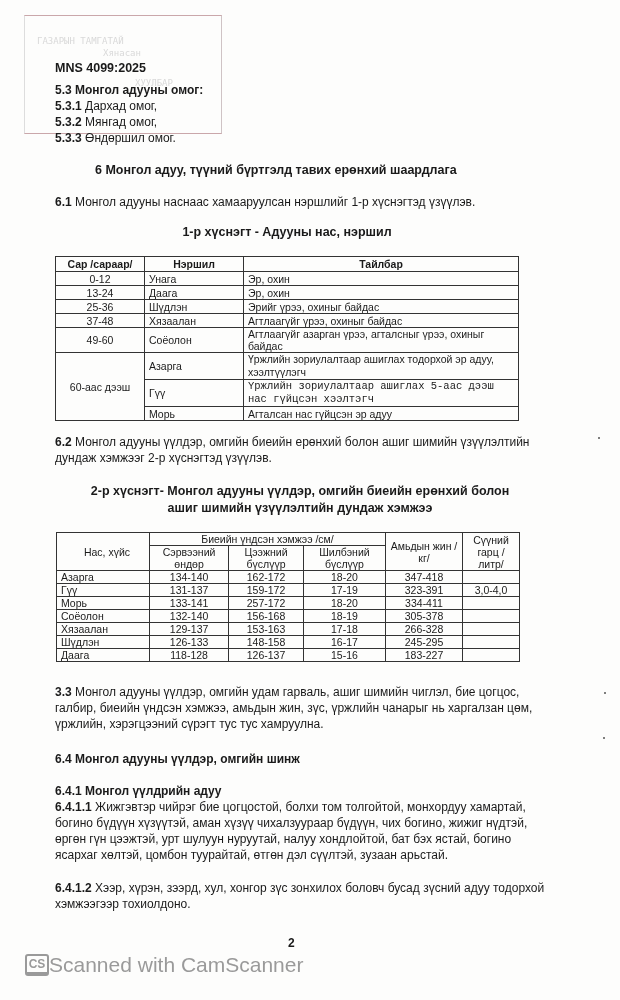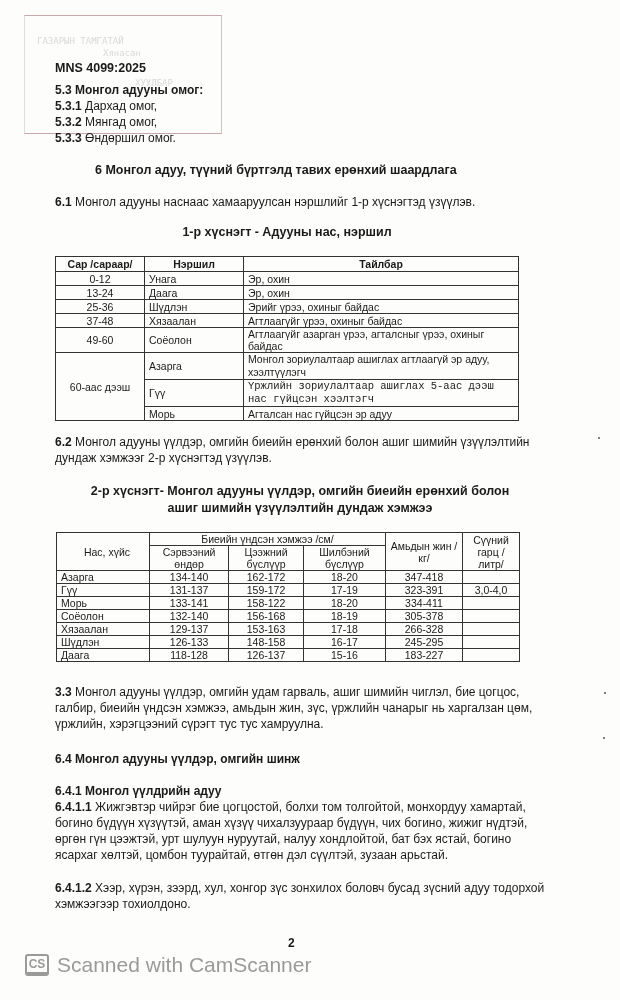--- a/index.html
+++ b/index.html
@@ -19,21 +19,21 @@
   .t1 { left:55px; top:256px; width:464px; }
   .t1 th { font-weight:bold; height:14px; }
   .t1 td { height:13px; }
   .c { text-align:center; }
   .t2 { left:56px; top:532px; width:464px; }
   .t2 td, .t2 th { height:12px; }
   .t2 th { font-size:10.5px; line-height:12px; }
   .pgno { position:absolute; left:288px; top:936px; font-size:12px; font-weight:bold; }
   .cs { position:absolute; left:25px; top:953px; display:flex; align-items:center; color:#9a9a9a; }
   .cs-icon { width:24px; height:22px; border:2px solid #9a9a9a; border-bottom-width:4px; border-radius:3px;
-             font-size:12px; font-weight:bold; display:flex; align-items:center; justify-content:center; box-sizing:border-box; margin-right:8px; }
+             font-size:12px; font-weight:bold; display:flex; align-items:center; justify-content:center; box-sizing:border-box; }
   .cs-text { font-size:21px; }
   .dot { position:absolute; width:2px; height:2px; background:#555; border-radius:50%; }
 </style>
 </head>
 <body>
 
 <div class="page">
 
   <div class="stamp">
     <span class="stamp-faint" style="left:12px;top:14px;margin-top:6px;">ГАЗАРЫН ТАМГАТАЙ</span>
@@ -86,21 +86,21 @@
           <td>Агтлаагүйг үрээ, охиныг байдас</td>
         </tr>
     <tr>
           <td class="c">49-60</td>
           <td>Соёолон</td>
           <td>Агтлаагүйг азарган үрээ, агталсныг үрээ, охиныг байдас</td>
         </tr>
     <tr>
       <td class="c" rowspan="3">60-аас дээш</td>
       <td>Азарга</td>
-          <td style="height:26px;line-height:13px;">Монгол зориулалтаар ашиглах агтлаагүй эр адуу, хээлтүүлэгч</td>
+          <td style="height:26px;line-height:13px;">Үржлийн зориулалтаар ашиглах тодорхой эр адуу, хээлтүүлэгч</td>
     </tr>
     <tr>
           <td>Гүү</td>
           <td style="height:26px;line-height:13px;font-family:Liberation Mono, monospace;">Үржлийн зориулалтаар ашиглах 5-аас дээш нас гүйцсэн хээлтэгч</td>
         </tr>
     <tr>
           <td>Морь</td>
           <td>Агталсан нас гүйцсэн эр адуу</td>
         </tr>
   </tbody>
@@ -140,21 +140,21 @@
           <td>Гүү</td>
           <td class="c">131-137</td>
           <td class="c">159-172</td>
           <td class="c">17-19</td>
           <td class="c">323-391</td>
           <td class="c">3,0-4,0</td>
         </tr>
     <tr>
           <td>Морь</td>
           <td class="c">133-141</td>
-          <td class="c">158-122</td>
+          <td class="c">257-172</td>
           <td class="c">18-20</td>
           <td class="c">334-411</td>
           <td class="c"></td>
         </tr>
     <tr>
           <td>Соёолон</td>
           <td class="c">132-140</td>
           <td class="c">156-168</td>
           <td class="c">18-19</td>
           <td class="c">305-378</td>

